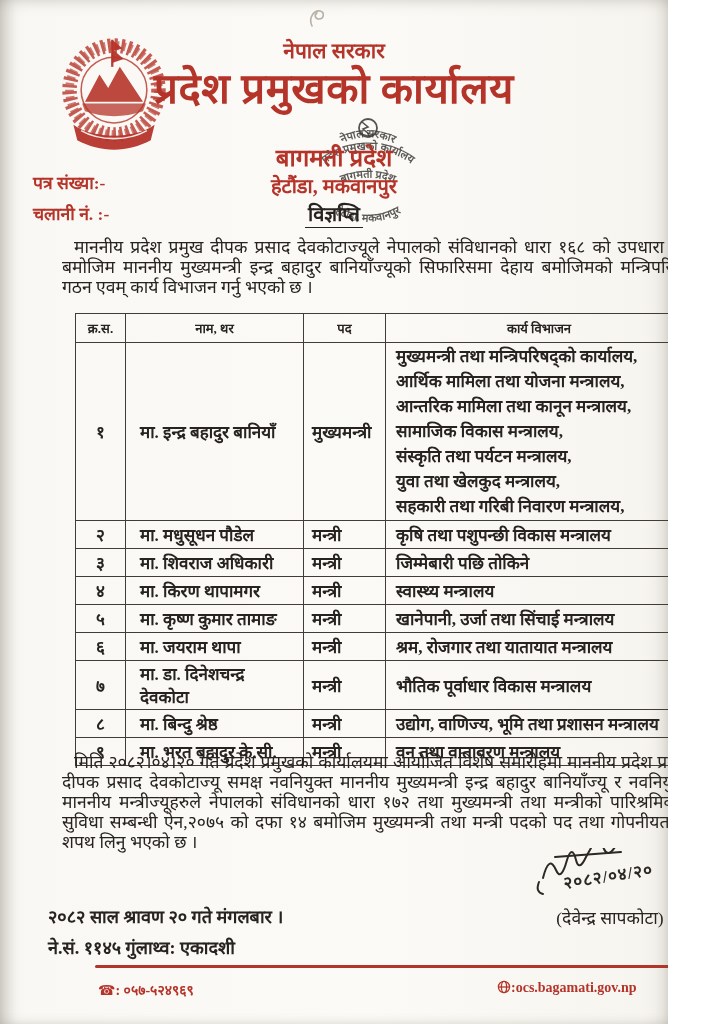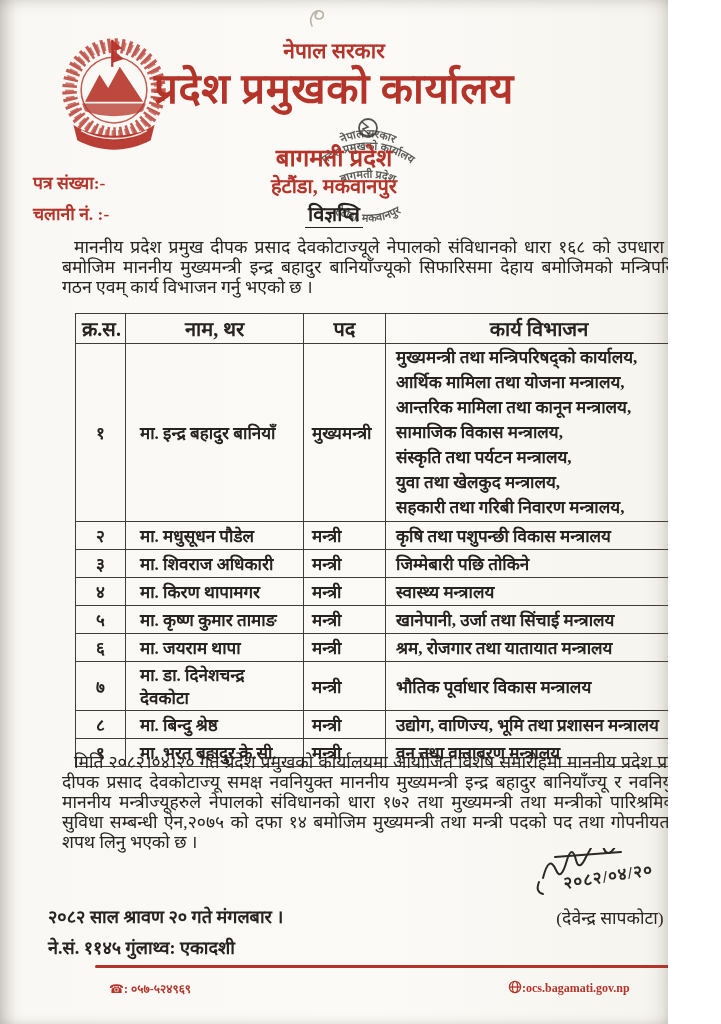--- a/index.html
+++ b/index.html
@@ -41,41 +41,41 @@
 
   .para{left:62px;width:630px;font-size:17.5px;line-height:20px;text-align:justify;text-indent:12px;margin:0;}
   .p1{top:237px;}
   .p2{top:752px;}
 
   table.cab{
     position:absolute;top:313px;left:75px;width:617px;
     border-collapse:collapse;font-size:17px;table-layout:fixed;
   }
   table.cab th,table.cab td{border:1.3px solid var(--line);padding:1px 6px;vertical-align:middle;overflow:hidden;font-weight:bold;}
-  table.cab th{font-weight:bold;text-align:center;height:26px;font-size:20px;margin-left:7px;}
+  table.cab th{font-weight:bold;text-align:center;height:26px;font-size:13px;margin-left:7px;}
   table.cab td.sn{text-align:center;width:48px;}
   table.cab td.nm{padding-left:14px;}
   table.cab td.po{padding-left:8px;}
   table.cab td.pf{padding-left:10px;}
   table.cab tbody tr{height:28px;}
   table.cab tbody tr.big{height:176px;}
   .pf-line{line-height:25px;white-space:nowrap;}
 
   .dates{left:48px;top:902px;font-size:18px;font-weight:bold;line-height:31px;}
   .sign{left:503px;top:848px;width:214px;text-align:center;}
   .scribble{position:relative;width:170px;height:52px;margin:0 auto;}
   .hand-date{
     position:absolute;left:38px;top:16px;font-size:17px;font-weight:bold;
     transform:rotate(-9deg);letter-spacing:1px;color:#2c2823;white-space:nowrap;
   }
   .sig-name{font-size:17.5px;margin-top:5px;}
   .sig-title{font-size:17.5px;font-weight:bold;margin-top:7px;text-align:right;}
 
   .rule{top:965px;left:95px;width:607px;height:3px;background:var(--red);border-radius:2px;}
-  .contact{top:977px;left:11px;width:100%;height:26px;font-size:12px;font-weight:bold;color:var(--red);text-align:right;}
+  .contact{top:977px;left:0;width:100%;height:26px;font-size:14px;font-weight:bold;color:var(--red);text-align:right;}
   .c-item{position:absolute;top:3px;white-space:nowrap;}
   .c-phone{left:98px;}
   .c-email{left:282px;}
   .c-web{left:497px;}
   .c-icon{font-family:"DejaVu Sans",sans-serif;font-weight:bold;}
   .globe{display:inline-block;vertical-align:-2px;}
 </style>
 </head>
 <body>
 

